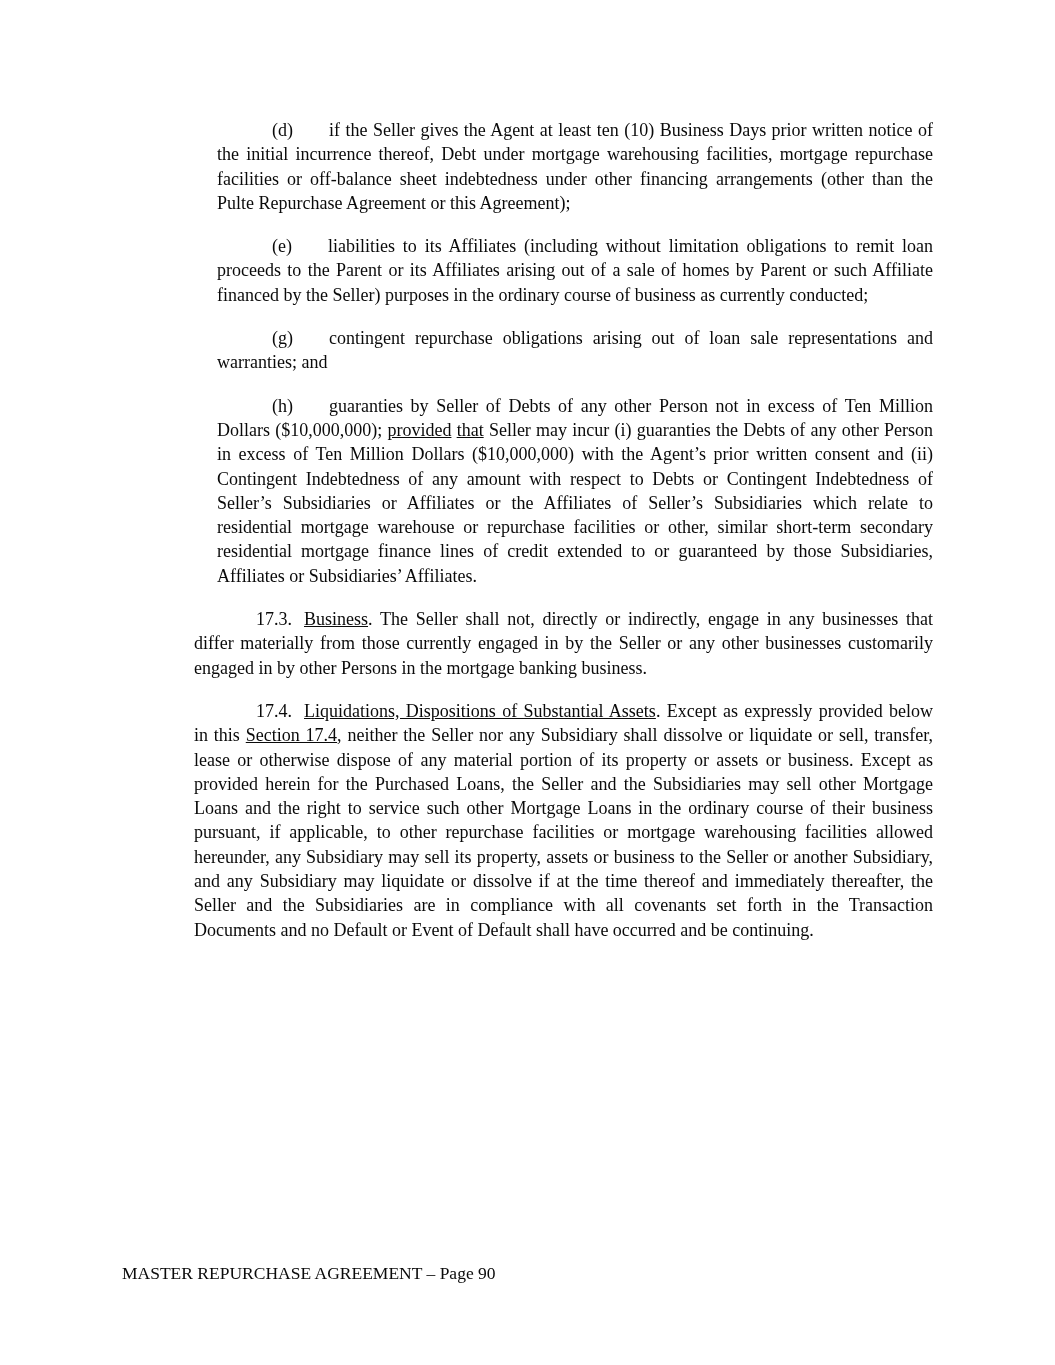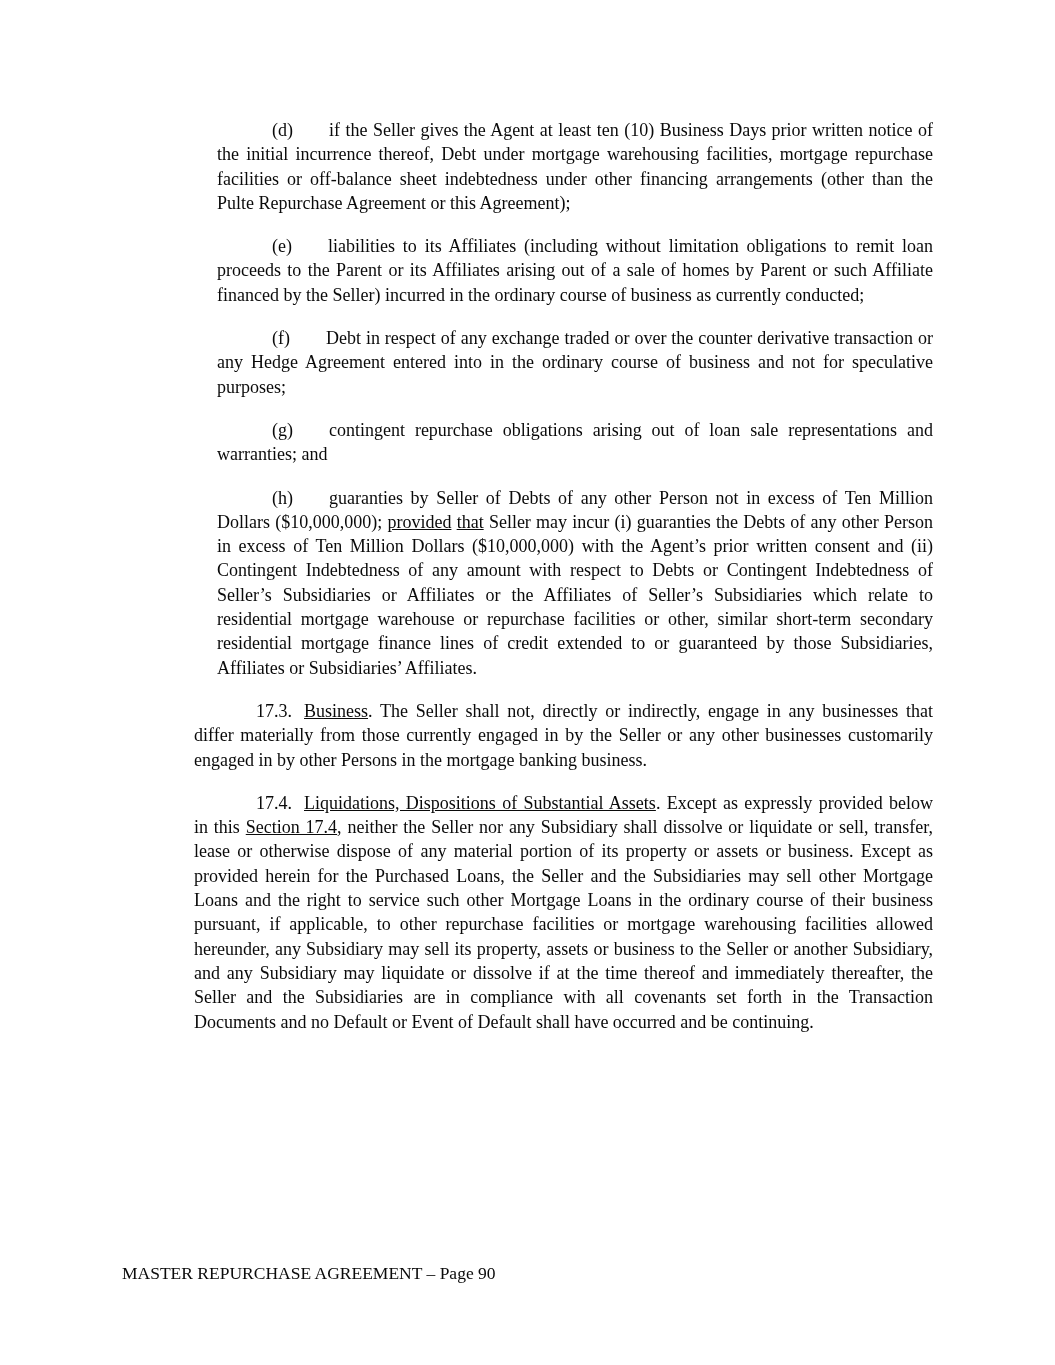--- a/index.html
+++ b/index.html
@@ -64,23 +64,22 @@
 </style>
 </head>
 <body>
 
 <div class="page">
 
   <div class="doc-body">
 
     <p class="clause"><span>(d)</span><span class="label-tab"></span><span>if the Seller gives the Agent at least ten (10) Business Days prior written notice of the initial incurrence thereof, Debt under mortgage warehousing facilities, mortgage repurchase facilities or off-balance sheet indebtedness under other financing arrangements (other than the Pulte Repurchase Agreement or this Agreement);</span></p>
 
-    <p class="clause"><span>(e)</span><span class="label-tab"></span><span>liabilities to its Affiliates (including without limitation obligations to remit loan proceeds to the Parent or its Affiliates arising out of a sale of homes by Parent or such Affiliate financed by the Seller) incurred in the ordinary course of business as currently conducted;</span></p>
+    <p class="clause"><span>(e)</span><span class="label-tab"></span><span>liabilities to its Affiliates (including without limitation obligations to remit loan proceeds to the Parent or its Affiliates arising out of a sale of homes by Parent or such Affiliate financed by the Seller) purposes in the ordinary course of business as currently conducted;</span></p>
 
-    <p class="clause"><span>(f)</span><span class="label-tab"></span><span>Debt in respect of any exchange traded or over the counter derivative transaction or any Hedge Agreement entered into in the ordinary course of business and not for speculative purposes;</span></p>
 
     <p class="clause"><span>(g)</span><span class="label-tab"></span><span>contingent repurchase obligations arising out of loan sale representations and warranties; and</span></p>
 
     <p class="clause"><span>(h)</span><span class="label-tab"></span><span>guaranties by Seller of Debts of any other Person not in excess of Ten Million Dollars ($10,000,000); </span><span class="u">provided</span><span> </span><span class="u">that</span><span> Seller may incur (i) guaranties the Debts of any other Person in excess of Ten Million Dollars ($10,000,000) with the Agent’s prior written consent and (ii) Contingent Indebtedness of any amount with respect to Debts or Contingent Indebtedness of Seller’s Subsidiaries or Affiliates or the Affiliates of Seller’s Subsidiaries which relate to residential mortgage warehouse or repurchase facilities or other, similar short-term secondary residential mortgage finance lines of credit extended to or guaranteed by those Subsidiaries, Affiliates or Subsidiaries’ Affiliates.</span></p>
 
     <p class="section"><span>17.3.</span><span class="section-tab"></span><span class="u">Business</span><span>.  The Seller shall not, directly or indirectly, engage in any businesses that differ materially from those currently engaged in by the Seller or any other businesses customarily engaged in by other Persons in the mortgage banking business.</span></p>
 
     <p class="section"><span>17.4.</span><span class="section-tab"></span><span class="u">Liquidations, Dispositions of Substantial Assets</span><span>.  Except as expressly provided below in this </span><span class="u">Section 17.4</span><span>, neither the Seller nor any Subsidiary shall dissolve or liquidate or sell, transfer, lease or otherwise dispose of any material portion of its property or assets or business.  Except as provided herein for the Purchased Loans, the Seller and the Subsidiaries may sell other Mortgage Loans and the right to service such other Mortgage Loans in the ordinary course of their business pursuant, if applicable, to other repurchase facilities or mortgage warehousing facilities allowed hereunder, any Subsidiary may sell its property, assets or business to the Seller or another Subsidiary, and any Subsidiary may liquidate or dissolve if at the time thereof and immediately thereafter, the Seller and the Subsidiaries are in compliance with all covenants set forth in the Transaction Documents and no Default or Event of Default shall have occurred and be continuing.</span></p>
 
   </div>

